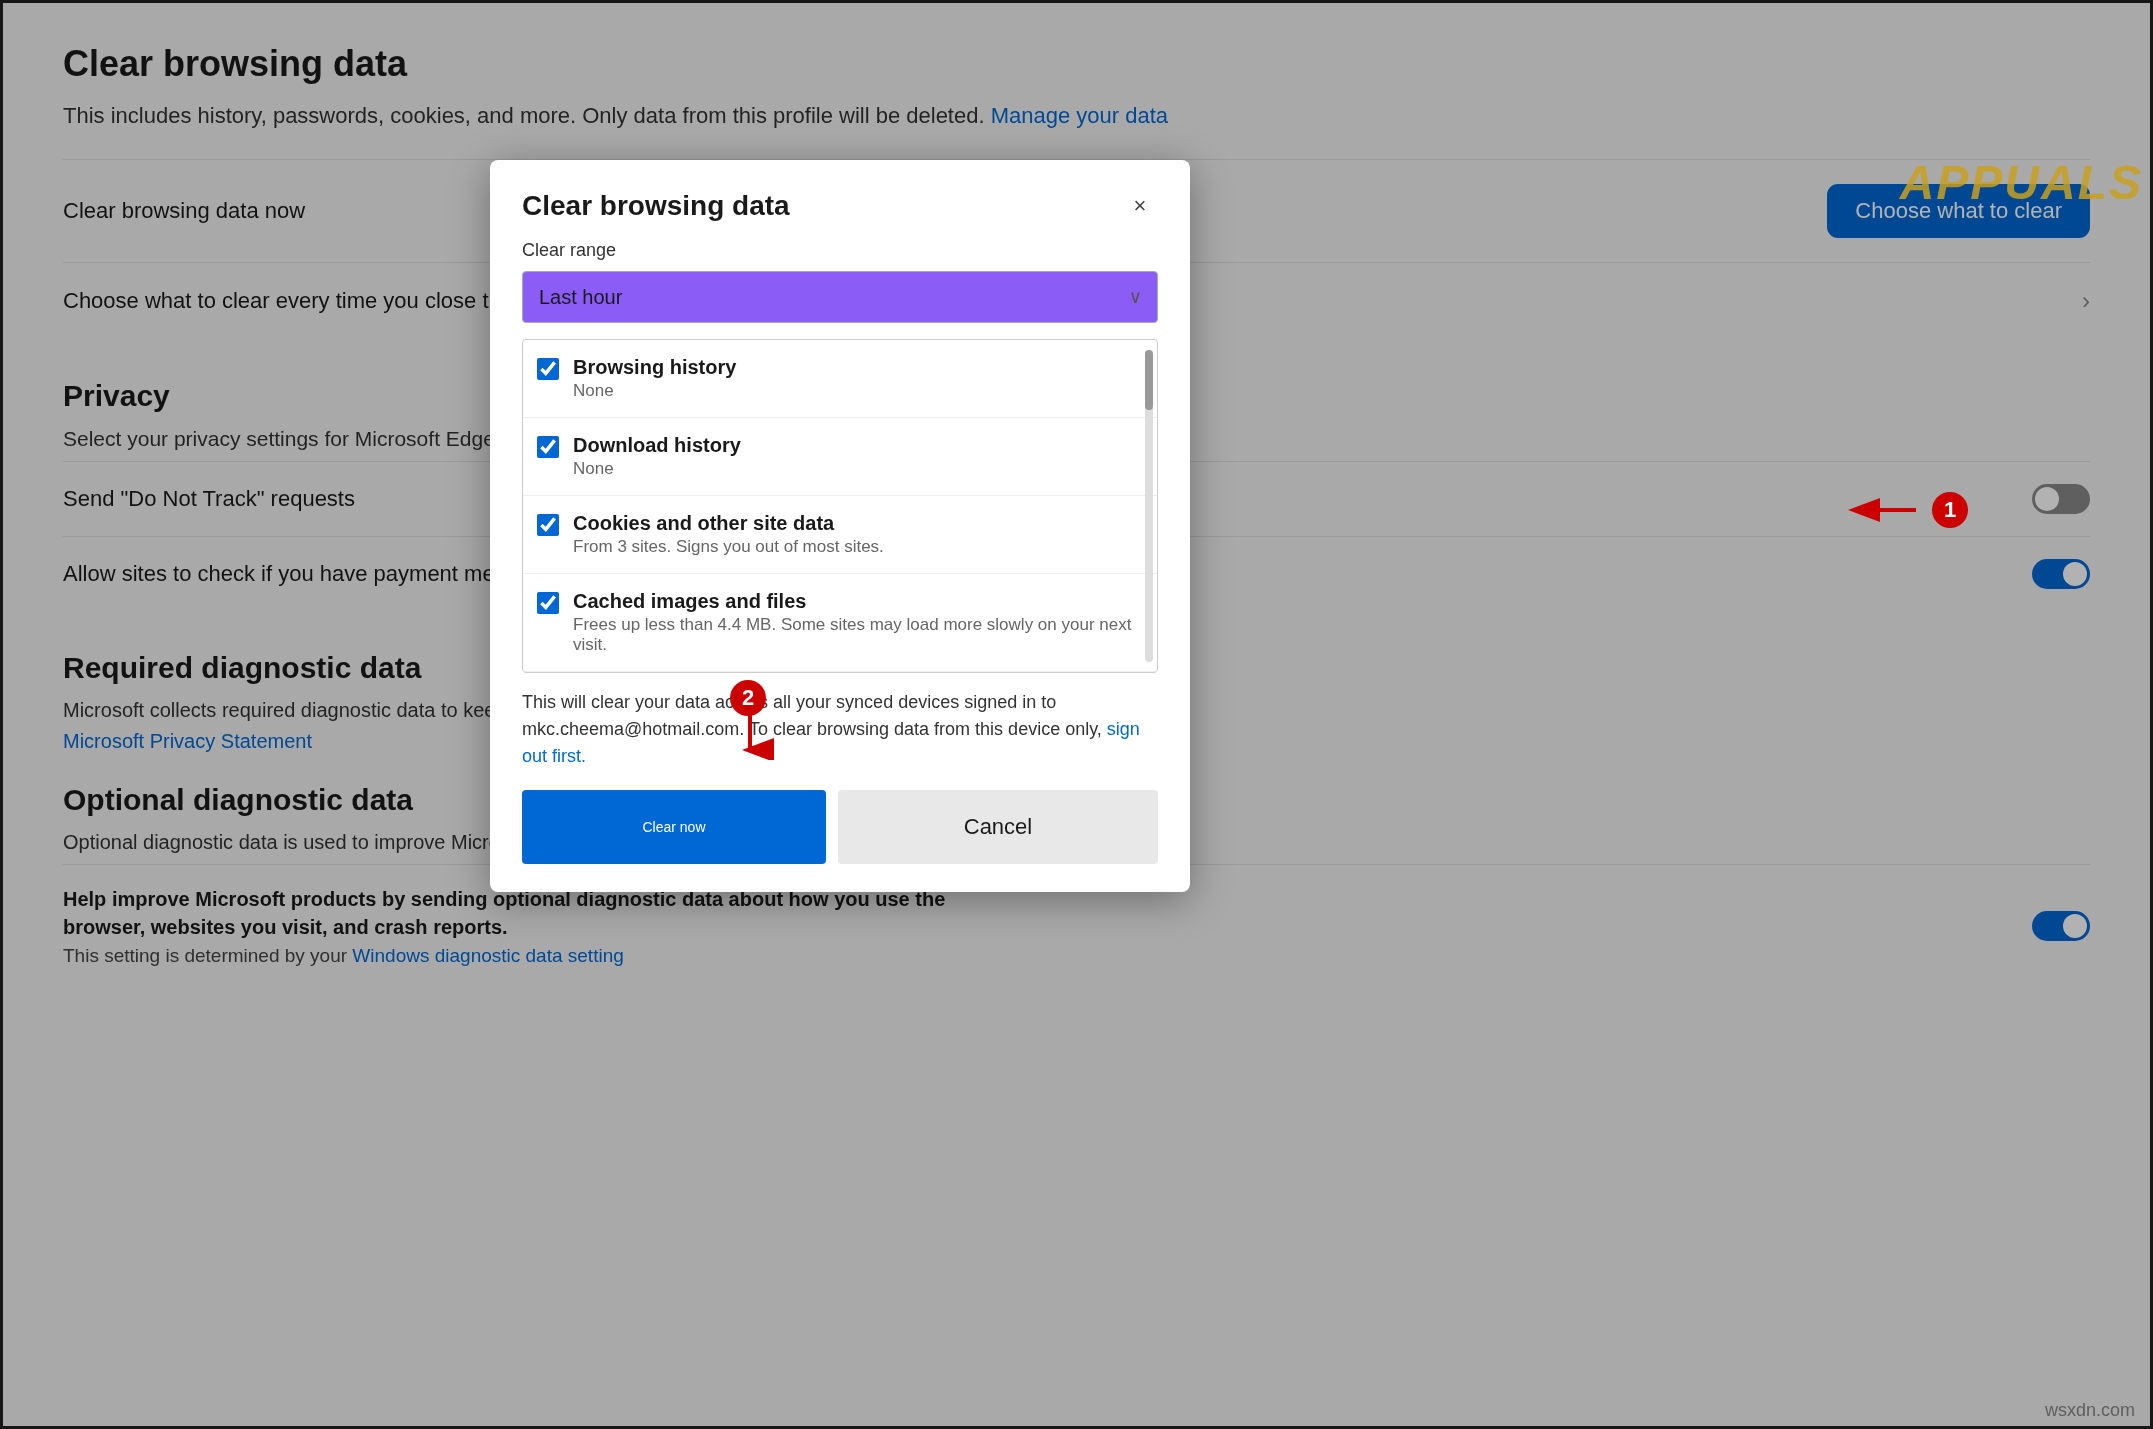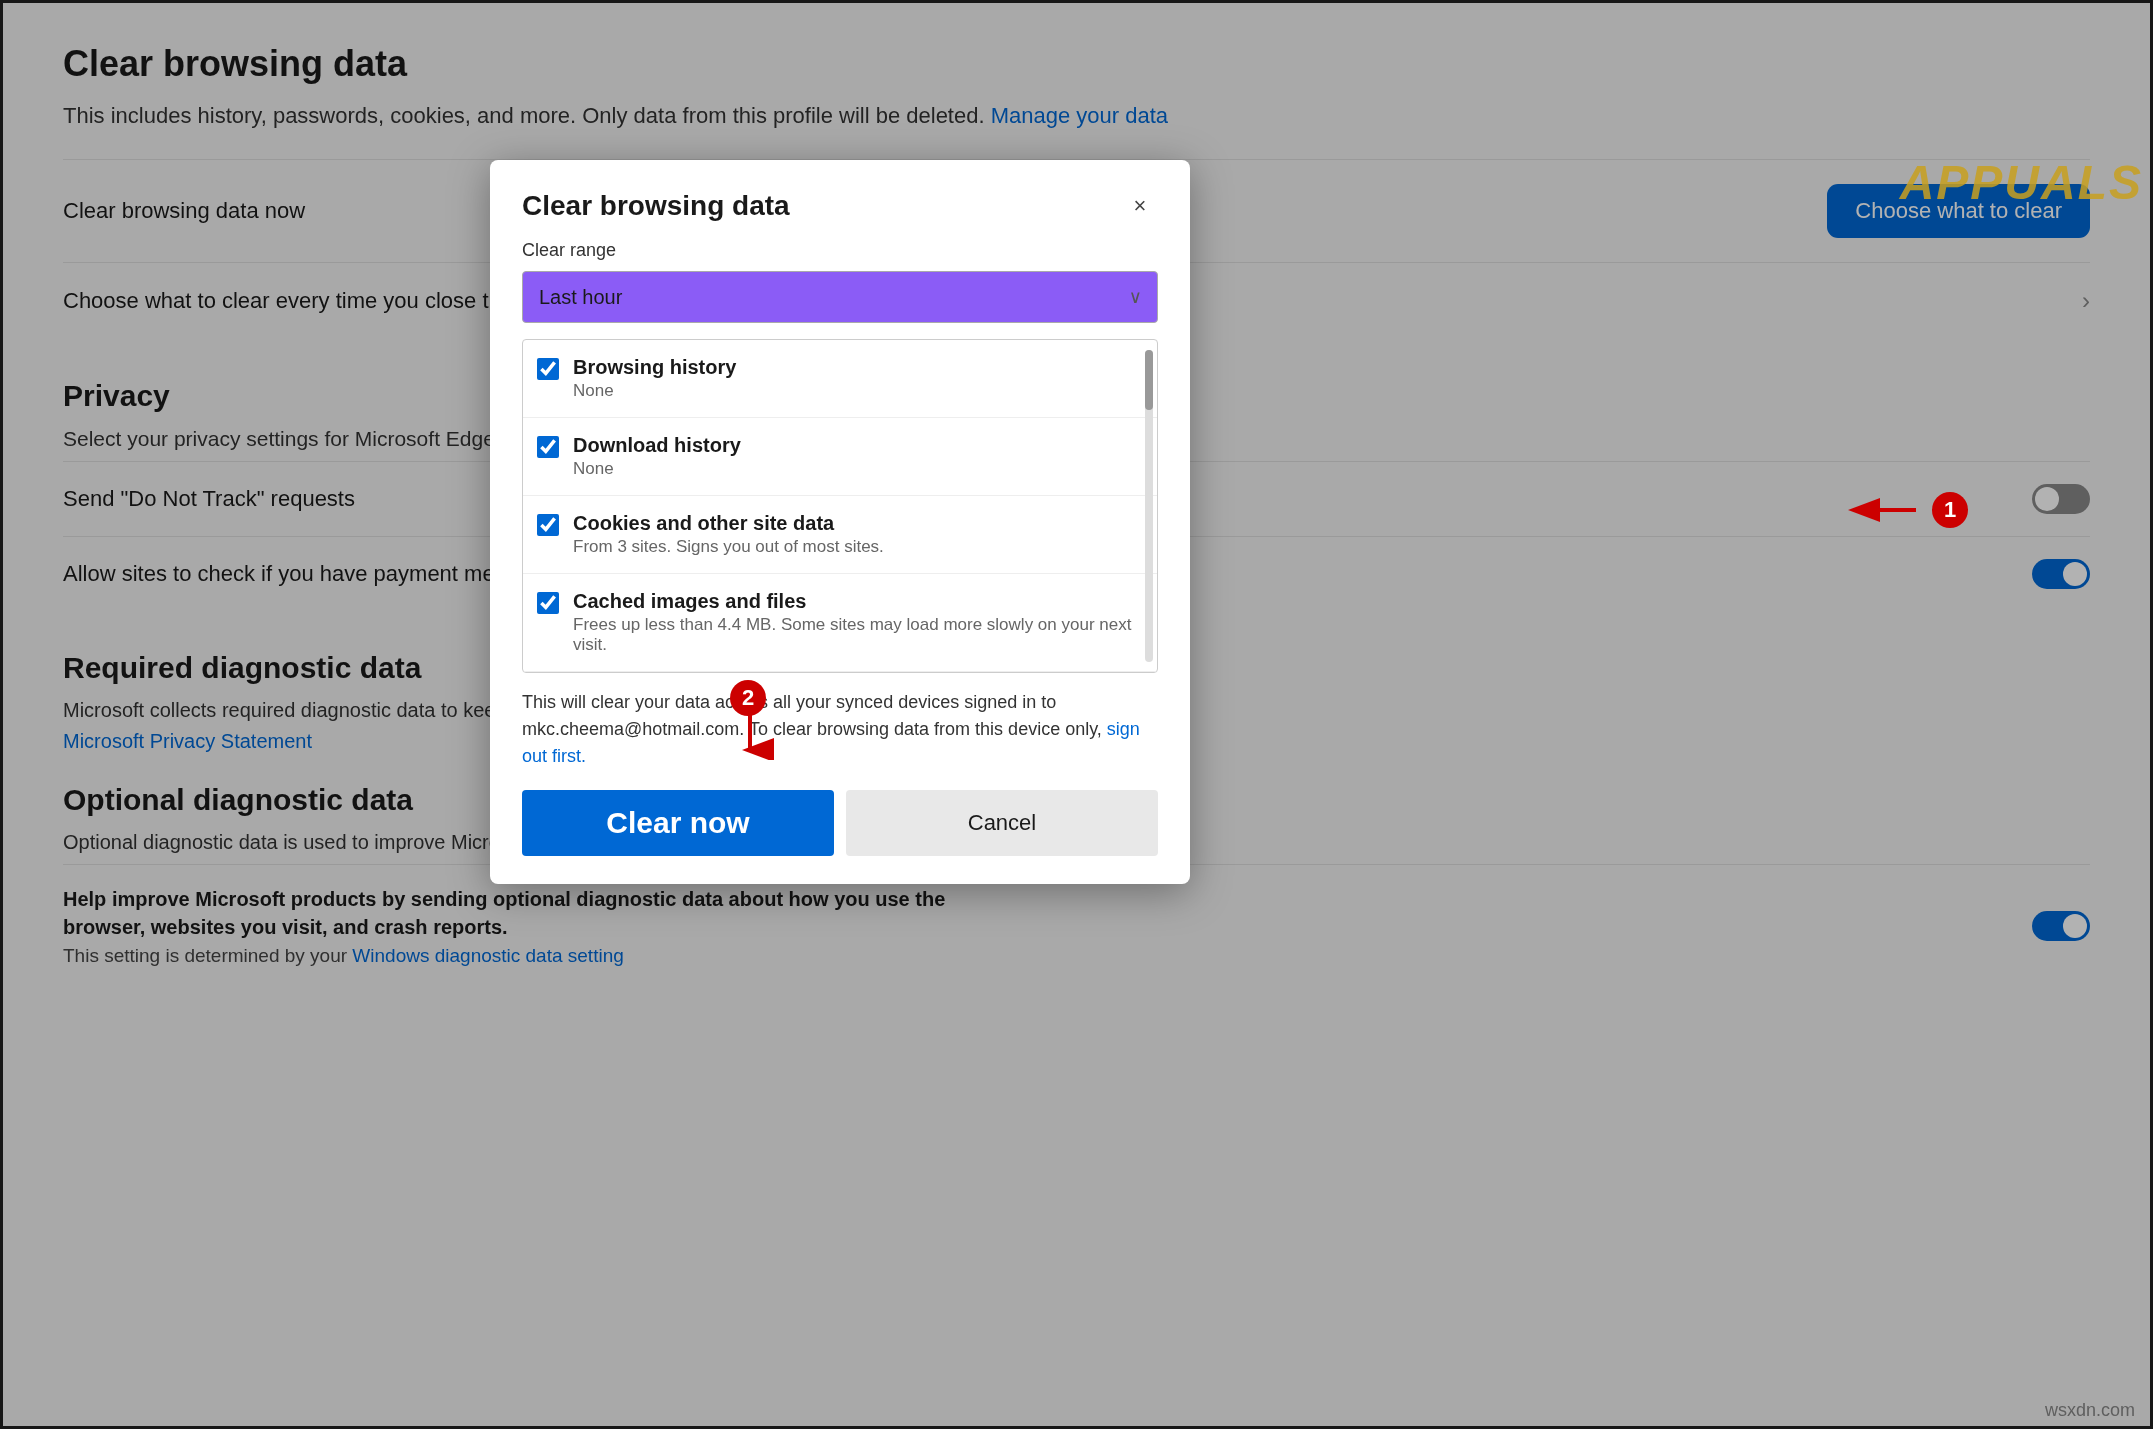--- a/index.html
+++ b/index.html
@@ -348,32 +348,32 @@
       display: flex;
       gap: 12px;
     }
 
     .btn-clear-now {
       flex: 1;
       background: #0068d4;
       color: #fff;
       border: none;
       padding: 16px;
-      font-size: 30px;
-      border-radius: 4px;
-      cursor: pointer;
-      font-weight: 700;
+      font-size: 14px;
+      border-radius: 4px;
+      cursor: pointer;
+      font-weight: 400;
     }
 
     .btn-cancel {
       flex: 1;
       background: #e8e8e8;
       color: #1a1a1a;
       border: none;
-      padding: 16px;
+      padding: 24px;
       font-size: 22px;
       border-radius: 4px;
       cursor: pointer;
     }
 
     .red-number {
       background: #cc0000;
       color: #fff;
       border-radius: 50%;
       width: 36px;

